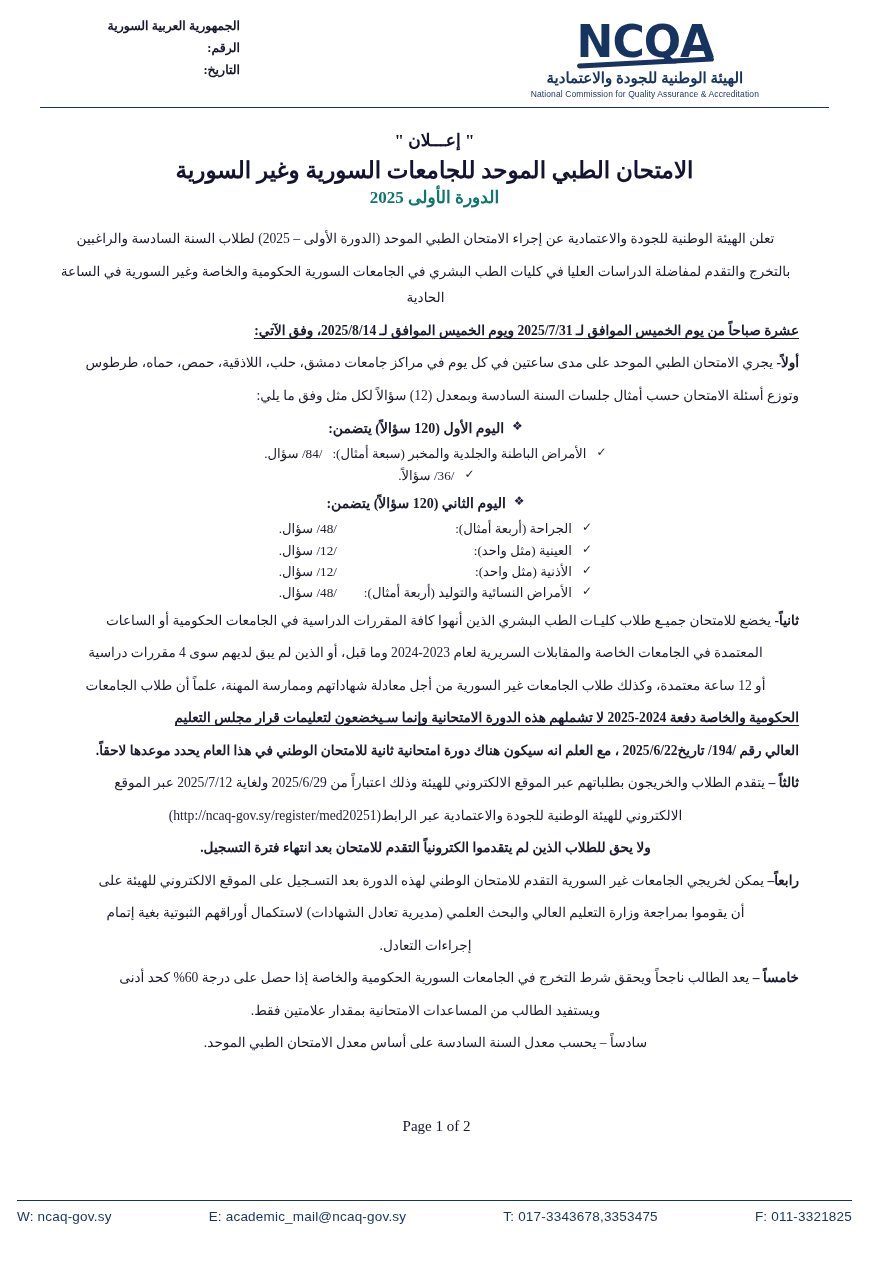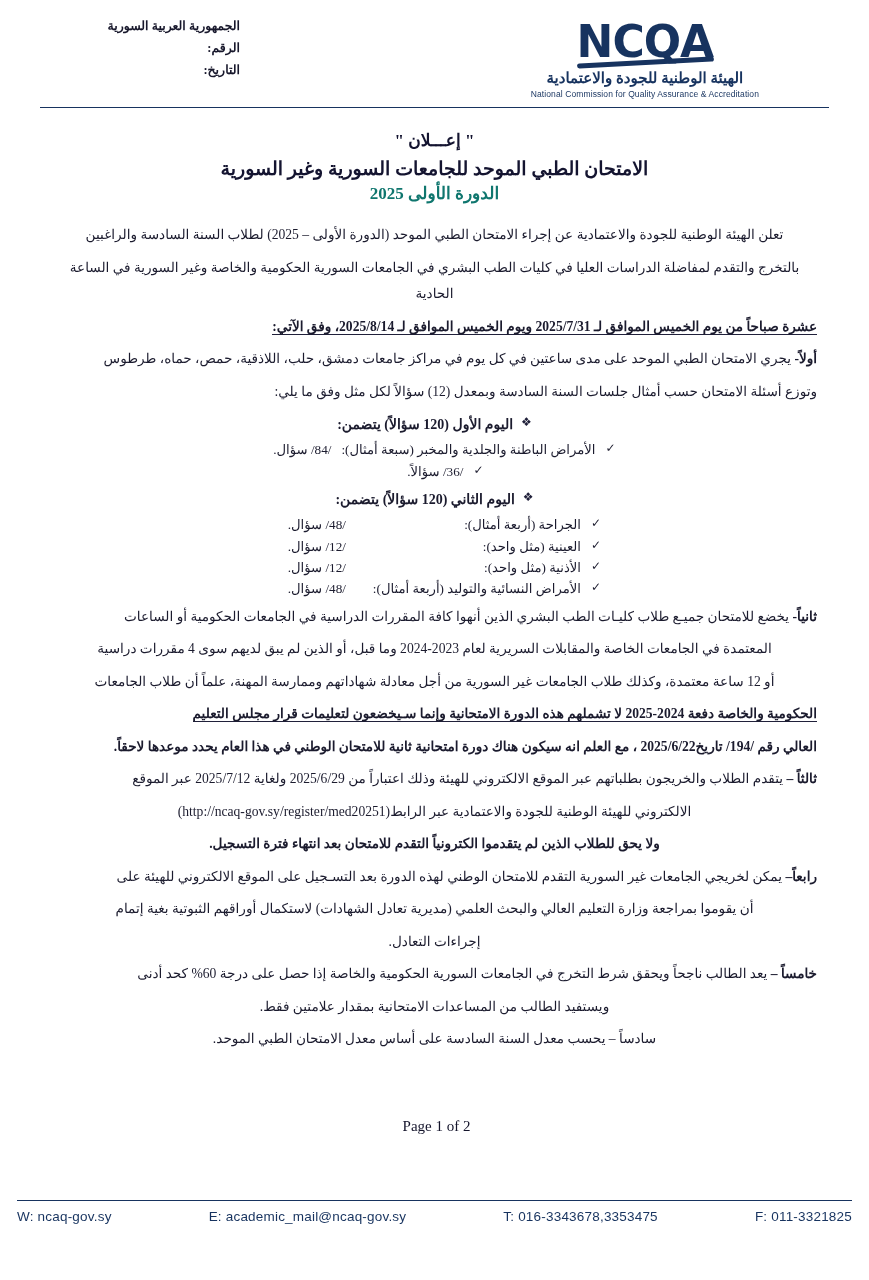--- a/index.html
+++ b/index.html
@@ -93,38 +93,38 @@
     margin-top: 22px;
     direction: rtl;
   }
   .t-announce {
     font-size: 17px;
     font-weight: bold;
     letter-spacing: 1px;
     color: #141430;
   }
   .t-main {
-    font-size: 19px;
+    font-size: 23px;
     font-weight: bold;
     letter-spacing: 1.2px;
     margin-top: 6px;
     color: #141430;
   }
   .t-sub {
     font-size: 17px;
     font-weight: bold;
     letter-spacing: 1.2px;
     margin-top: 3px;
     color: #0f766e;
   }
 
   
   .body {
     direction: rtl;
-    margin: 18px 22px 0 22px;
+    margin: 18px 40px 0 22px;
     font-size: 13.6px;
     line-height: 1.95;
     text-align: justify;
   }
   .p {
     margin: 0 0 6px 0;
     text-align: justify;
   }
   .p.center { text-align: center; }
   .p.right { text-align: right; }
@@ -342,18 +342,18 @@
 
   </div>
 
   <div class="pagenum">Page 1 of 2</div>
 
   <div class="footer">
     <hr>
     <div class="footer-row">
       <span>W: ncaq-gov.sy</span>
       <span>E: academic_mail@ncaq-gov.sy</span>
-      <span>T: 016-3343678,3353475</span>
+      <span>T: 017-3343678,3353475</span>
       <span>F: 011-3321825</span>
     </div>
   </div>
 
 </div>
 
 </body></html>

